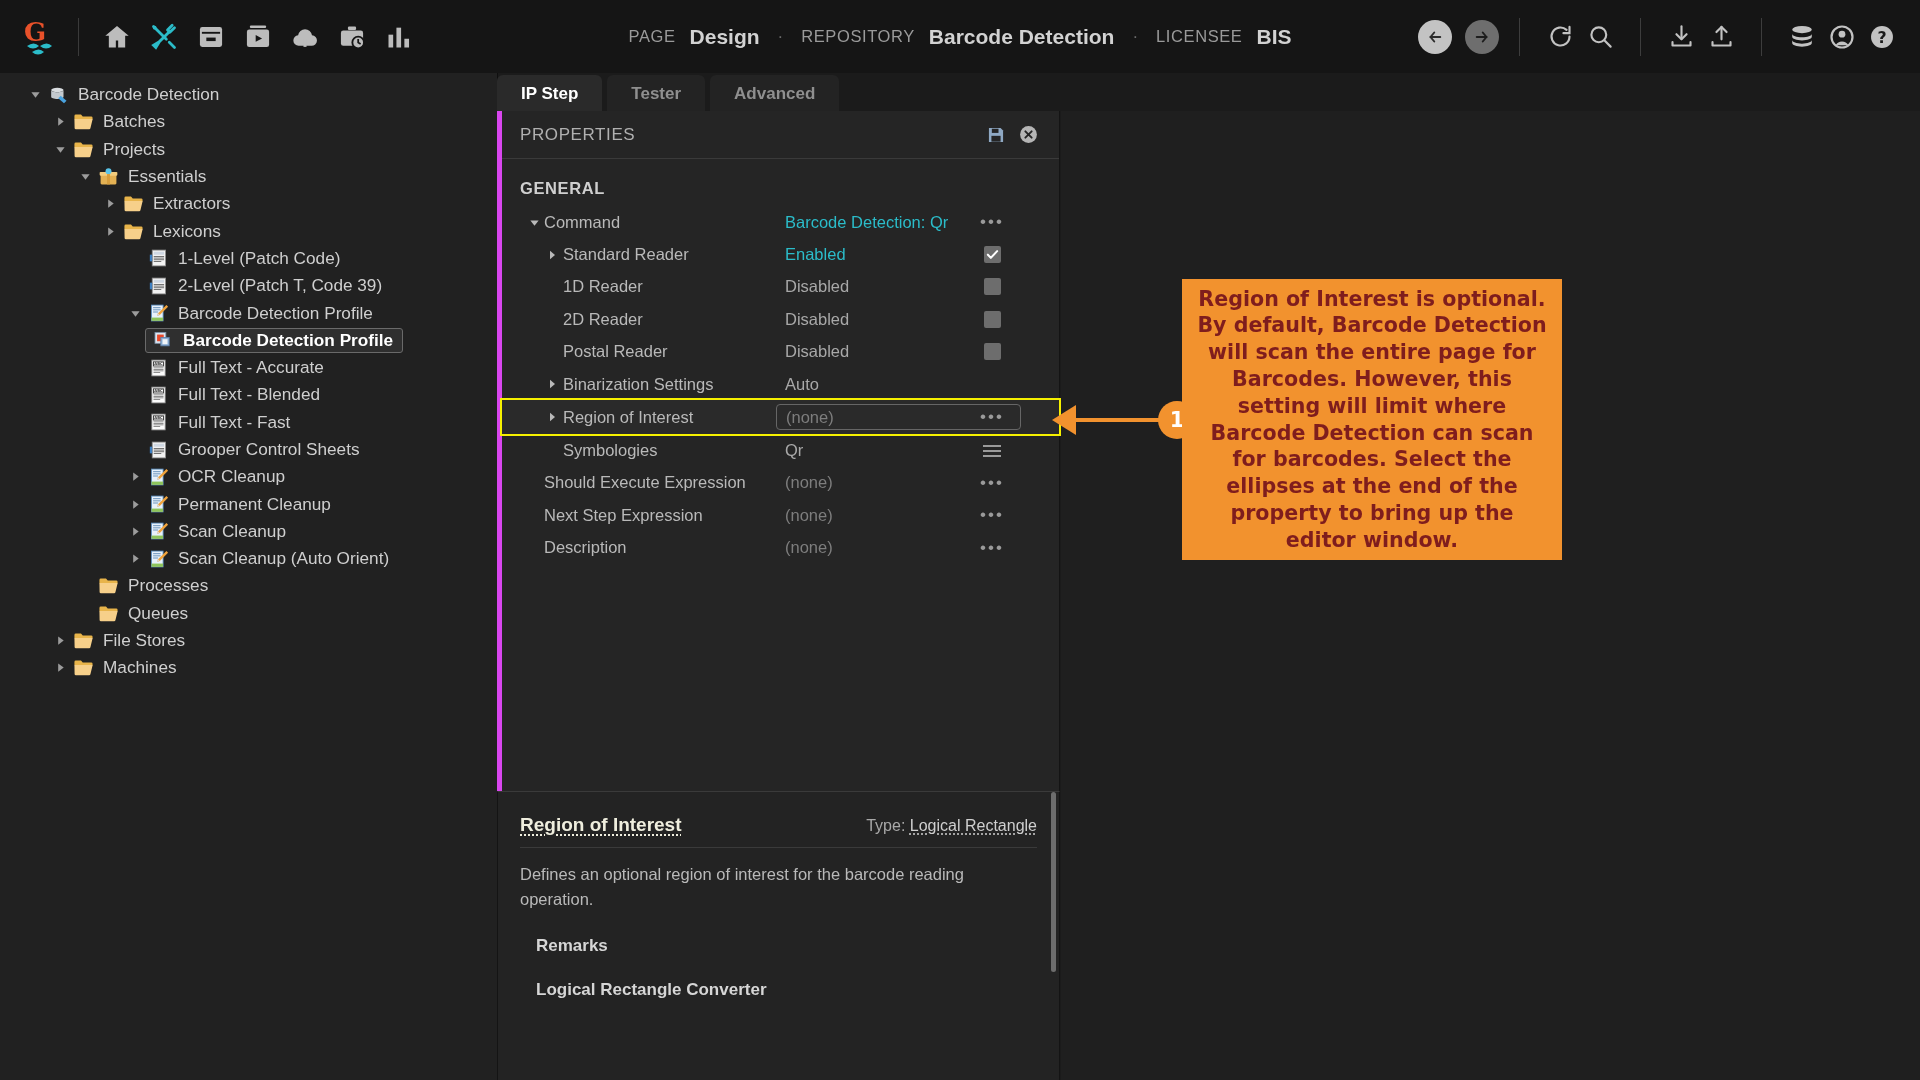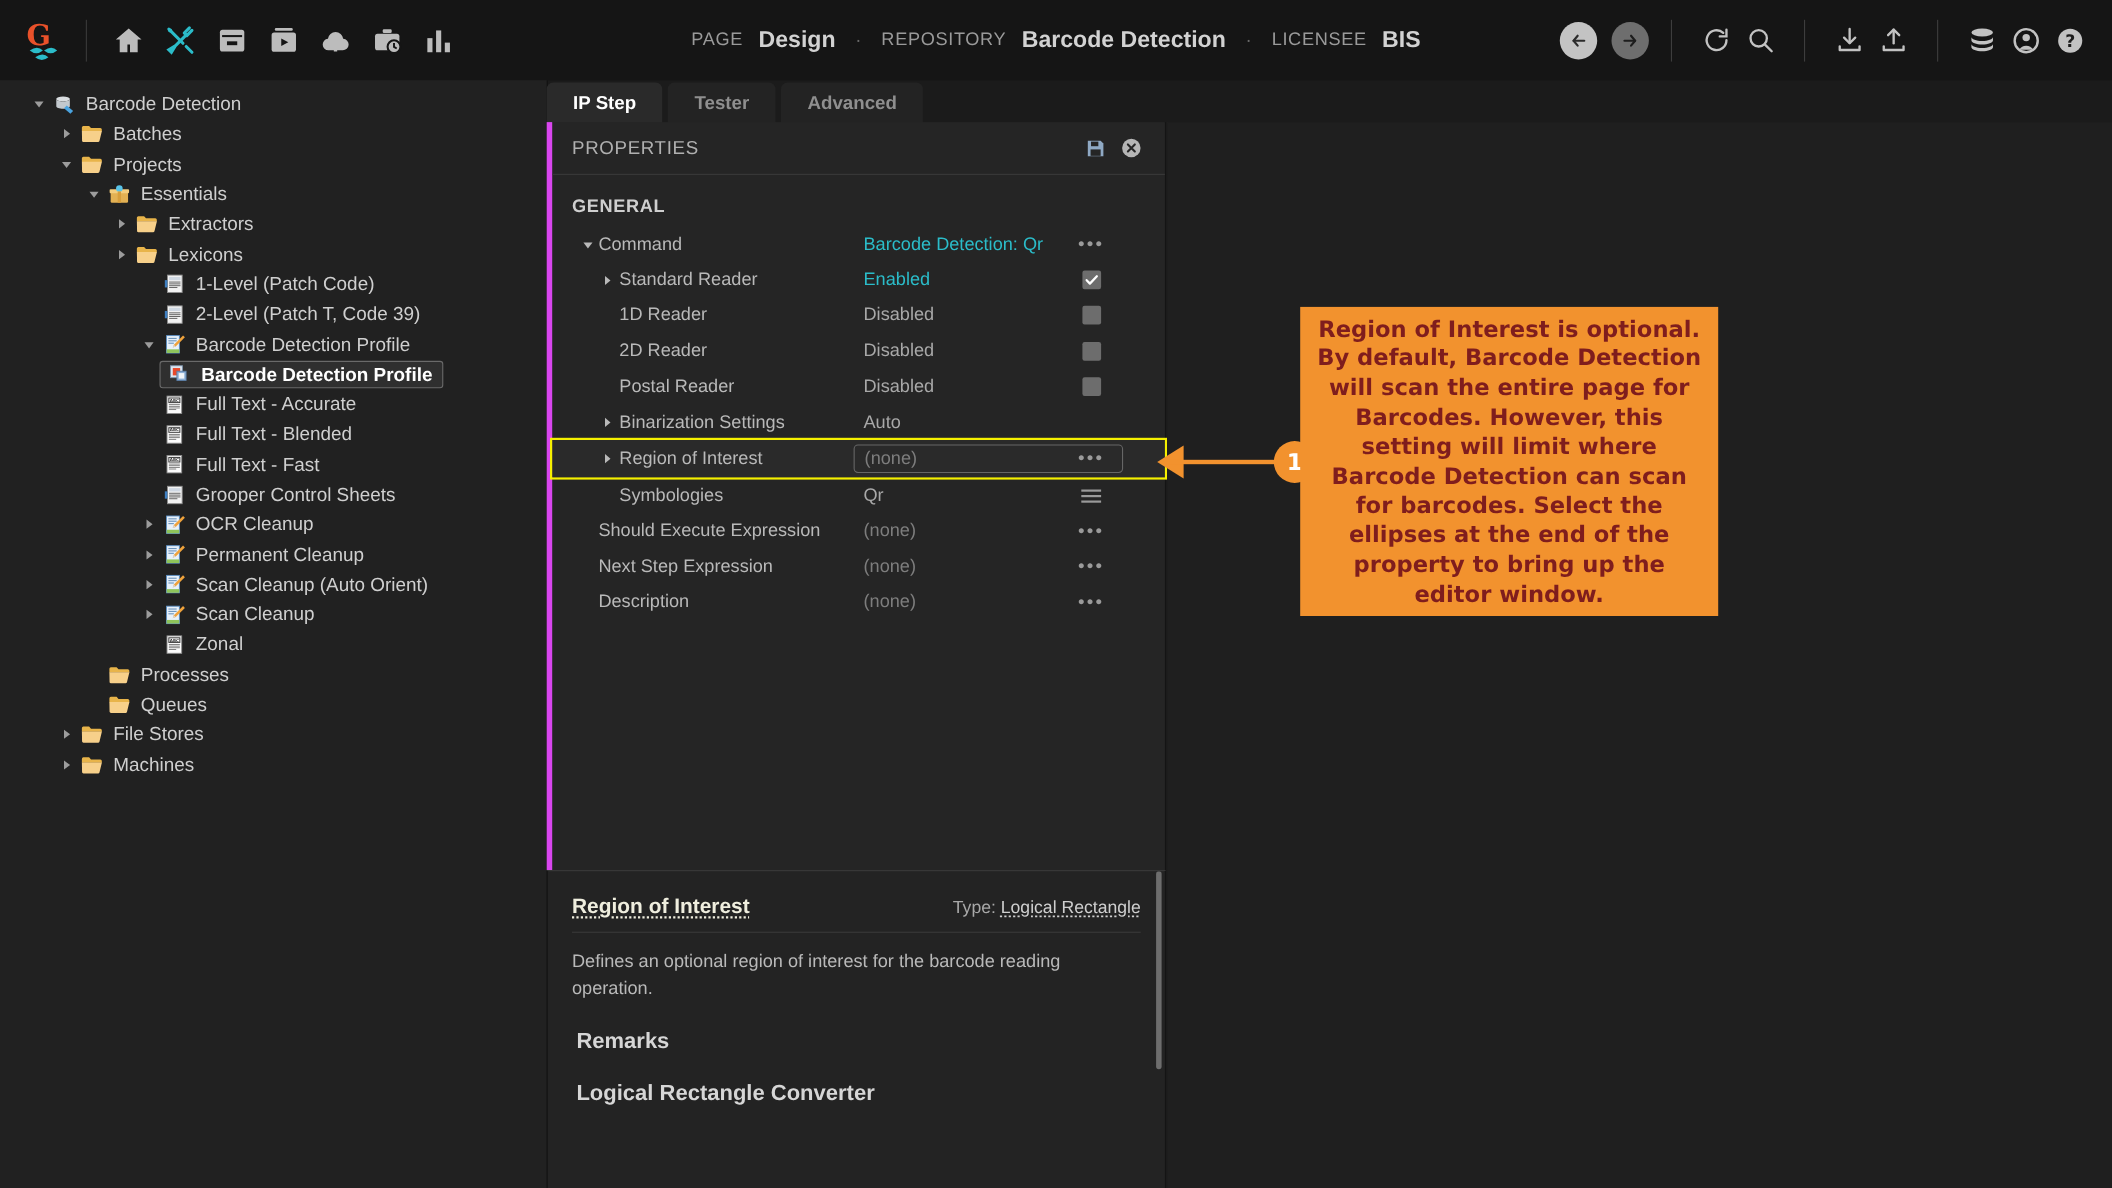--- a/index.html
+++ b/index.html
@@ -115,21 +115,21 @@
   }
   .doc-top { display:flex; align-items:baseline; }
   .doc-title {
     font-size:19px; font-weight:bold; color:#efeede;
     text-decoration:underline; text-decoration-style:dotted; text-underline-offset:4px;
   }
   .doc-type { margin-left:auto; font-size:16px; color:#a8a8a8; }
   .doc-type u { color:#cfcfcf; text-decoration:underline; text-decoration-style:dotted; text-underline-offset:3px; }
   .doc-rule { height:1px; background:#3a3a3a; margin:11px 0 14px; }
   .doc-p { font-size:16.5px; color:#b9b9b9; line-height:1.52; }
-  .doc-h { font-size:20px; font-weight:bold; color:#d6d6d6; margin:24px 4px 10px; }
+  .doc-h { font-size:17px; font-weight:bold; color:#d6d6d6; margin:24px 16px 10px; }
   .doc-scroll {
     position:absolute; right:3px; top:0px; width:5px; height:180px;
     background:#6d6d6d; border-radius:3px;
   }
 
   
   .canvas { position:absolute; left:1061px; top:111px; width:859px; height:969px; background:#1f1f1f; }
 
   
   .callout {
@@ -597,21 +597,21 @@
               <g fill="#6d95bd">
                 <rect x="5.5" y="5" width="9" height="1.2"></rect>
                 <rect x="5.5" y="7.6" width="9" height="1.2"></rect>
                 <rect x="5.5" y="10.2" width="6" height="1.2"></rect>
               </g>
               <rect x="3.6" y="17.5" width="13.8" height="3.9" fill="#8ec45a"></rect>
               <path d="M21.5 2.4l2 2-10 10-3.2 1.2 1.2-3.2z" fill="#f0a33c"></path>
               <path d="M10.3 15.6l3.2-1.2-2-2z" fill="#d8d8d8"></path>
             </svg>
           </span>
-          <span>Scan Cleanup (Auto Orient)</span>
+          <span>Scan Cleanup</span>
         </div>
         <div class="trow">
           <span style="width:124px;flex:0 0 124px"></span>
           <span class="tw">
             <svg width="11" height="11" viewBox="0 0 12 12">
               <path d="M3.5 1.5v9L9.5 6z" fill="#9c9c9c"></path>
             </svg>
           </span>
           <span class="ticon">
             <svg width="21" height="20" viewBox="0 0 24 24">
@@ -619,39 +619,21 @@
               <g fill="#6d95bd">
                 <rect x="5.5" y="5" width="9" height="1.2"></rect>
                 <rect x="5.5" y="7.6" width="9" height="1.2"></rect>
                 <rect x="5.5" y="10.2" width="6" height="1.2"></rect>
               </g>
               <rect x="3.6" y="17.5" width="13.8" height="3.9" fill="#8ec45a"></rect>
               <path d="M21.5 2.4l2 2-10 10-3.2 1.2 1.2-3.2z" fill="#f0a33c"></path>
               <path d="M10.3 15.6l3.2-1.2-2-2z" fill="#d8d8d8"></path>
             </svg>
           </span>
-          <span>Scan Cleanup</span>
-        </div>
-        <div class="trow">
-          <span style="width:124px;flex:0 0 124px"></span>
-          <span class="tw"></span>
-          <span class="ticon">
-            <svg width="21" height="20" viewBox="0 0 24 24">
-              <rect x="4" y="2.5" width="16" height="19" fill="#fbfbfb" stroke="#8d8d8d"></rect>
-              <rect x="6" y="4.6" width="12" height="5" fill="#ffffff" stroke="#3a3a3a" stroke-width="1.1"></rect>
-              <text x="12" y="8.7" text-anchor="middle" font-family="DejaVu Sans, sans-serif" font-size="4.4" font-weight="bold" fill="#2a2a2a">ABC</text>
-              <g fill="#6a6a6a">
-                <rect x="6" y="11.4" width="12" height=".9"></rect>
-                <rect x="6" y="13.2" width="12" height=".9"></rect>
-                <rect x="6" y="15" width="12" height=".9"></rect>
-                <rect x="6" y="16.8" width="8" height=".9"></rect>
-              </g>
-            </svg>
-          </span>
-          <span>Zonal</span>
+          <span>Scan Cleanup (Auto Orient)</span>
         </div>
         <div class="trow">
           <span style="width:74px;flex:0 0 74px"></span>
           <span class="tw"></span>
           <span class="ticon">
             <svg width="21" height="19" viewBox="0 0 24 22">
               <path d="M1.5 4.5a1.6 1.6 0 011.6-1.6h6l2 2.2h9.8a1.6 1.6 0 011.6 1.6v1.8H1.5z" fill="#e8b44a"></path>
               <path d="M1.5 8.2h21.1l-2.6 10.6a1.5 1.5 0 01-1.5 1.1H3.2a1.5 1.5 0 01-1.5-1.2z" fill="#f7d08a"></path>
             </svg>
           </span>

